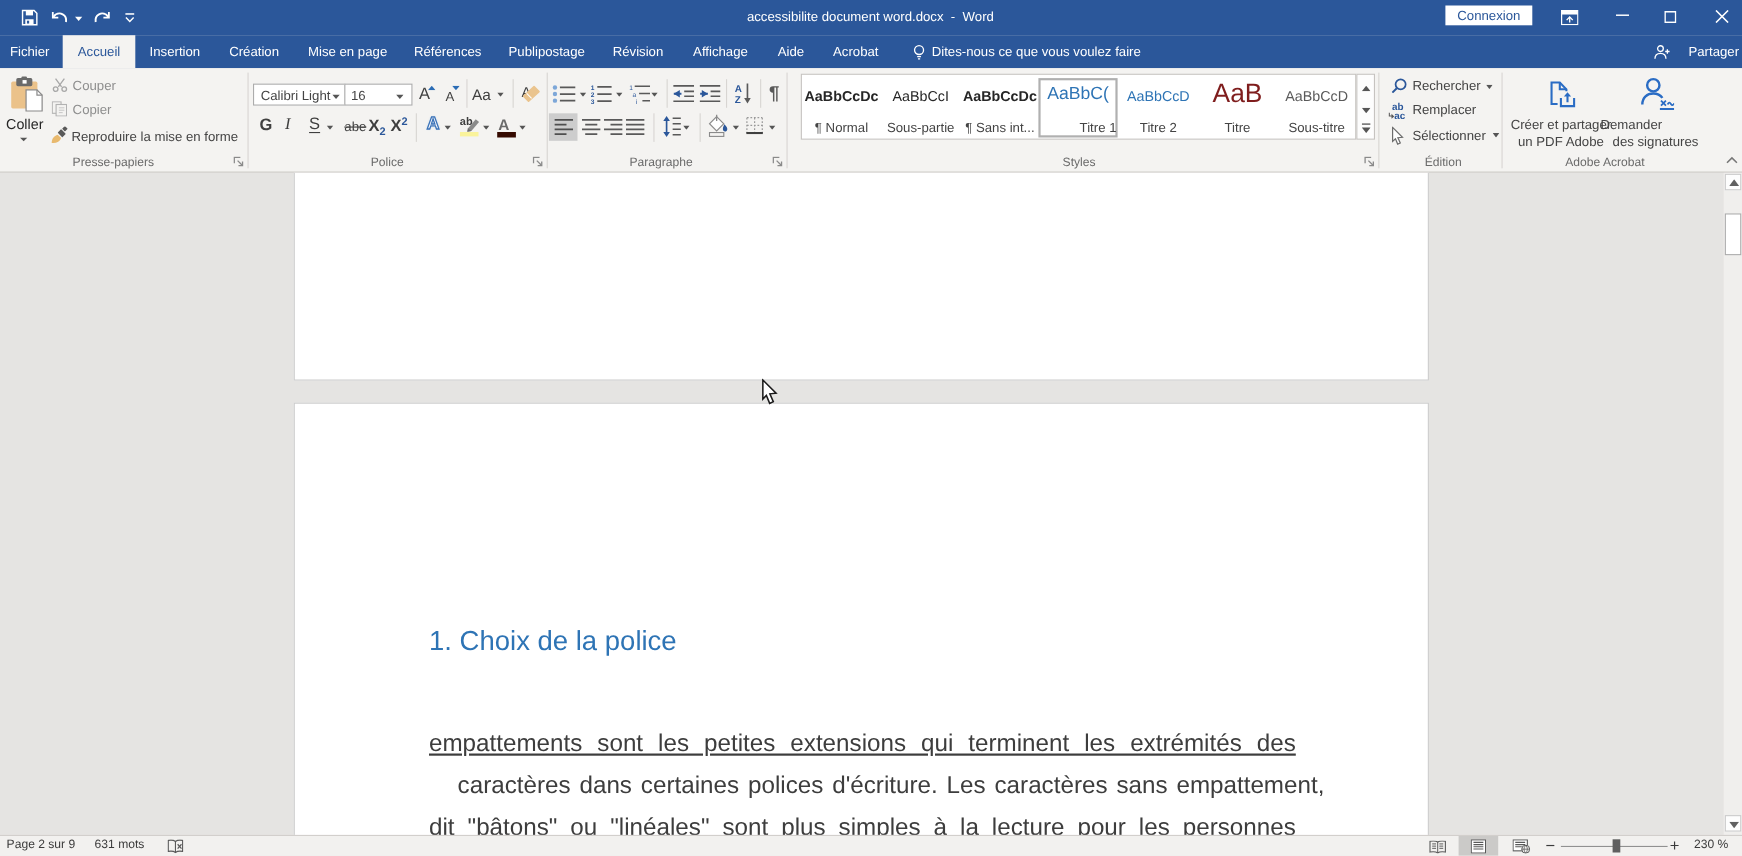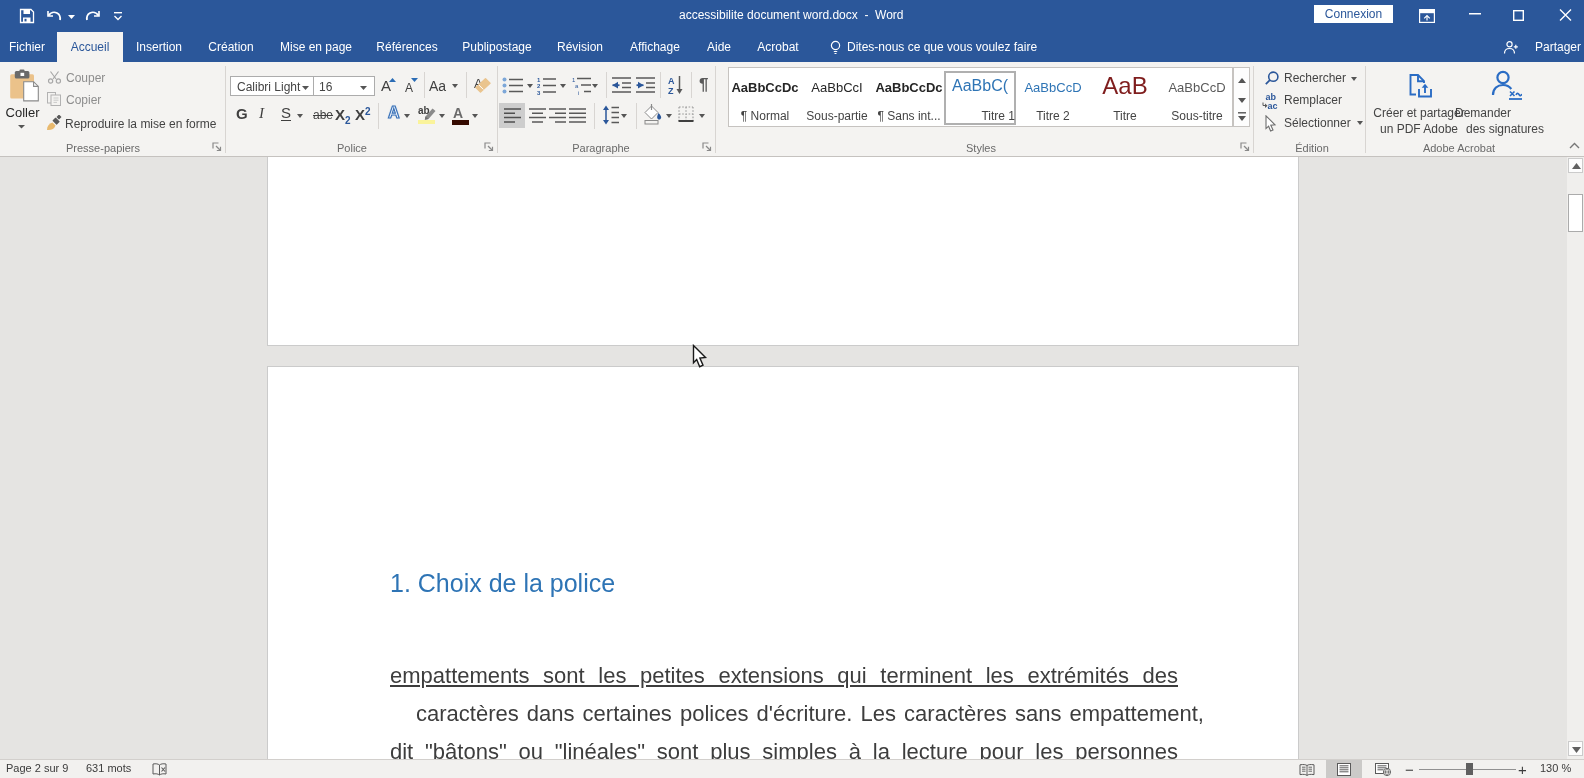--- a/index.html
+++ b/index.html
@@ -477,16 +477,16 @@
       <rect x="0.5" y="0.5" width="13" height="10" fill="#fff" stroke="#5a5a5a"></rect>
       <path d="M2.5 2.8 h9 M2.5 4.8 h9 M2.5 6.8 h6" stroke="#5a5a5a" stroke-width="1"></path>
       <circle cx="12" cy="9" r="3.6" fill="#f2f1ef" stroke="#5a5a5a" stroke-width="0.9"></circle>
       <path d="M8.4 9 h7.2 M12 5.4 a5.5 5.5 0 0 1 0 7.2 M12 5.4 a5.5 5.5 0 0 0 0 7.2" stroke="#5a5a5a" stroke-width="0.7" fill="none"></path>
     </svg>
 
     <div class="abs" style="left:1405px; top:1px; font-size:15px; color:#3b3b3b;">−</div>
     <div class="abs" style="left:1419px; top:8.5px; width:97px; height:1px; background:#919191;"></div>
     <div class="abs" style="left:1466px; top:3px; width:7px; height:12px; background:#5f5f5f;"></div>
     <div class="abs" style="left:1518px; top:1px; font-size:15px; color:#3b3b3b;">+</div>
-    <div class="abs" style="left:1540px; top:2px;">130 %</div>
+    <div class="abs" style="left:1540px; top:2px;">230 %</div>
   </div>
 
 </div>
 
 </body></html>

